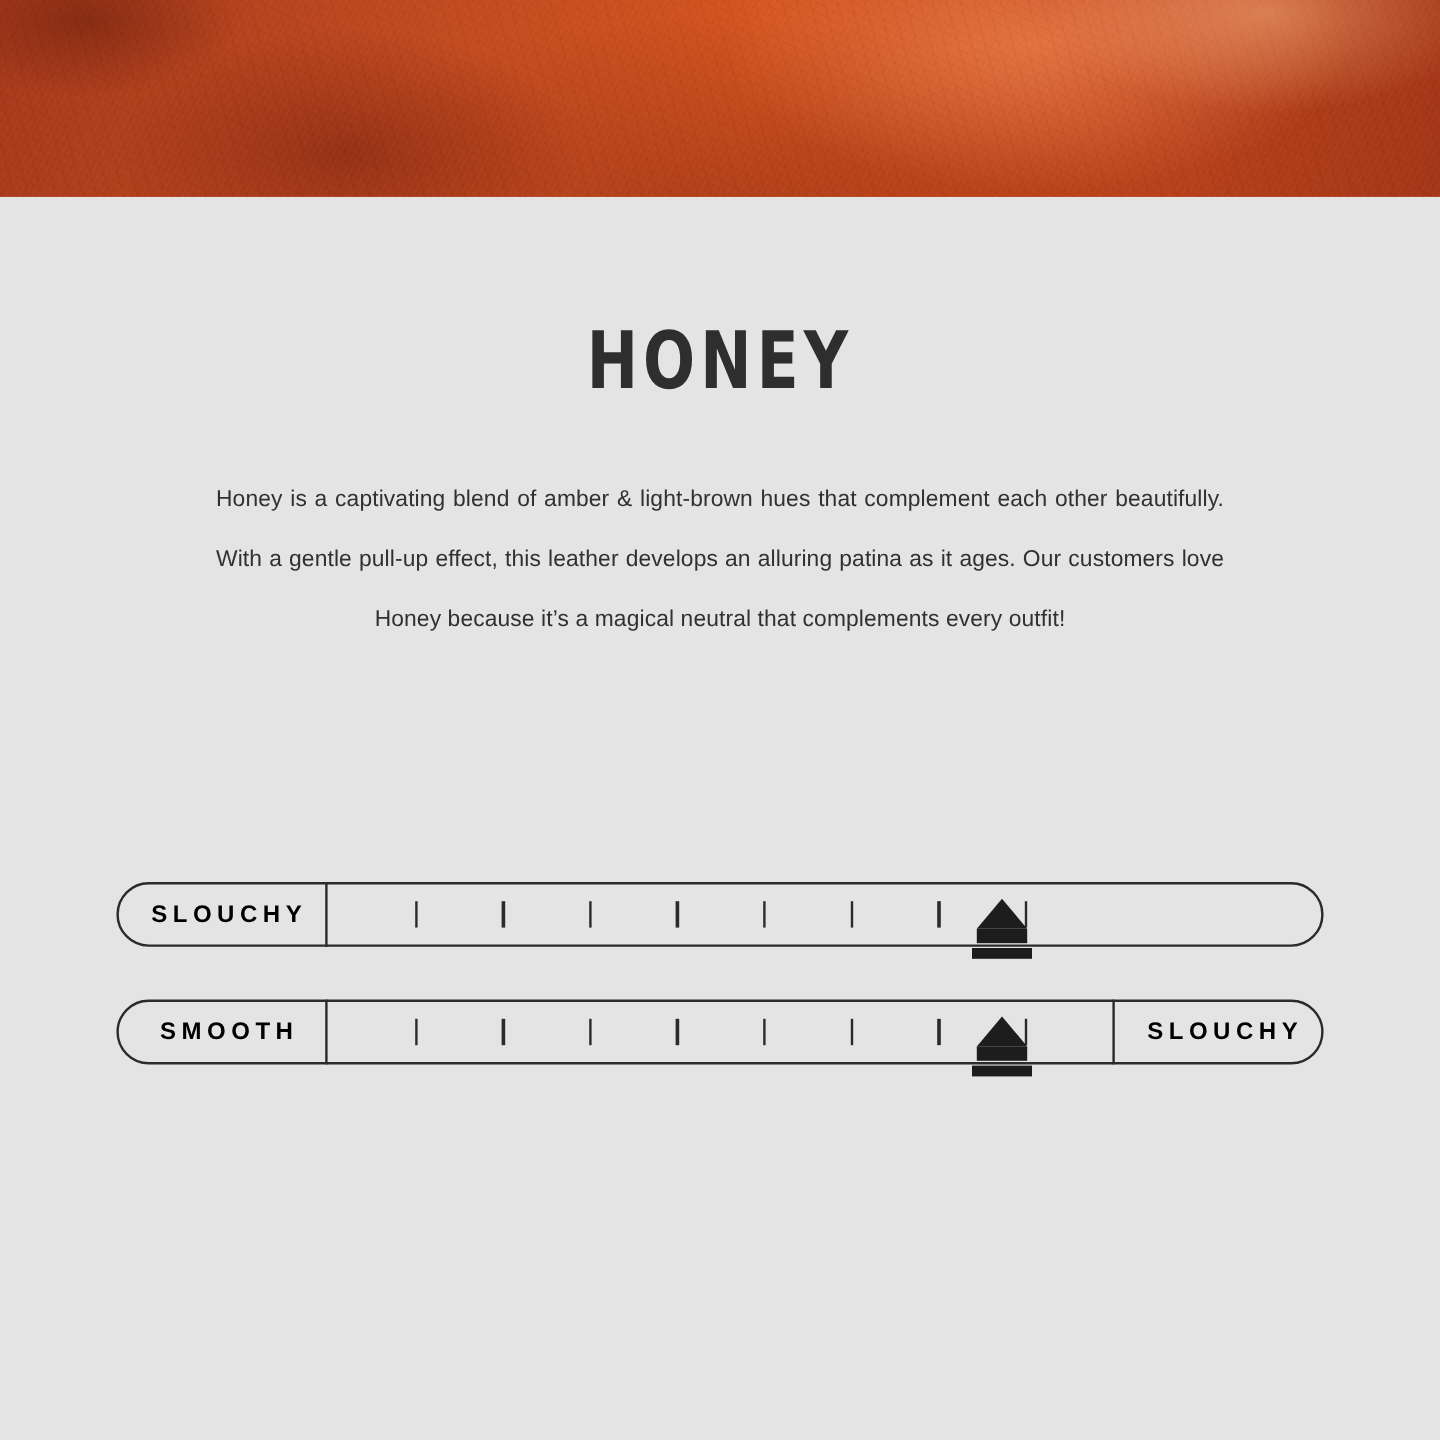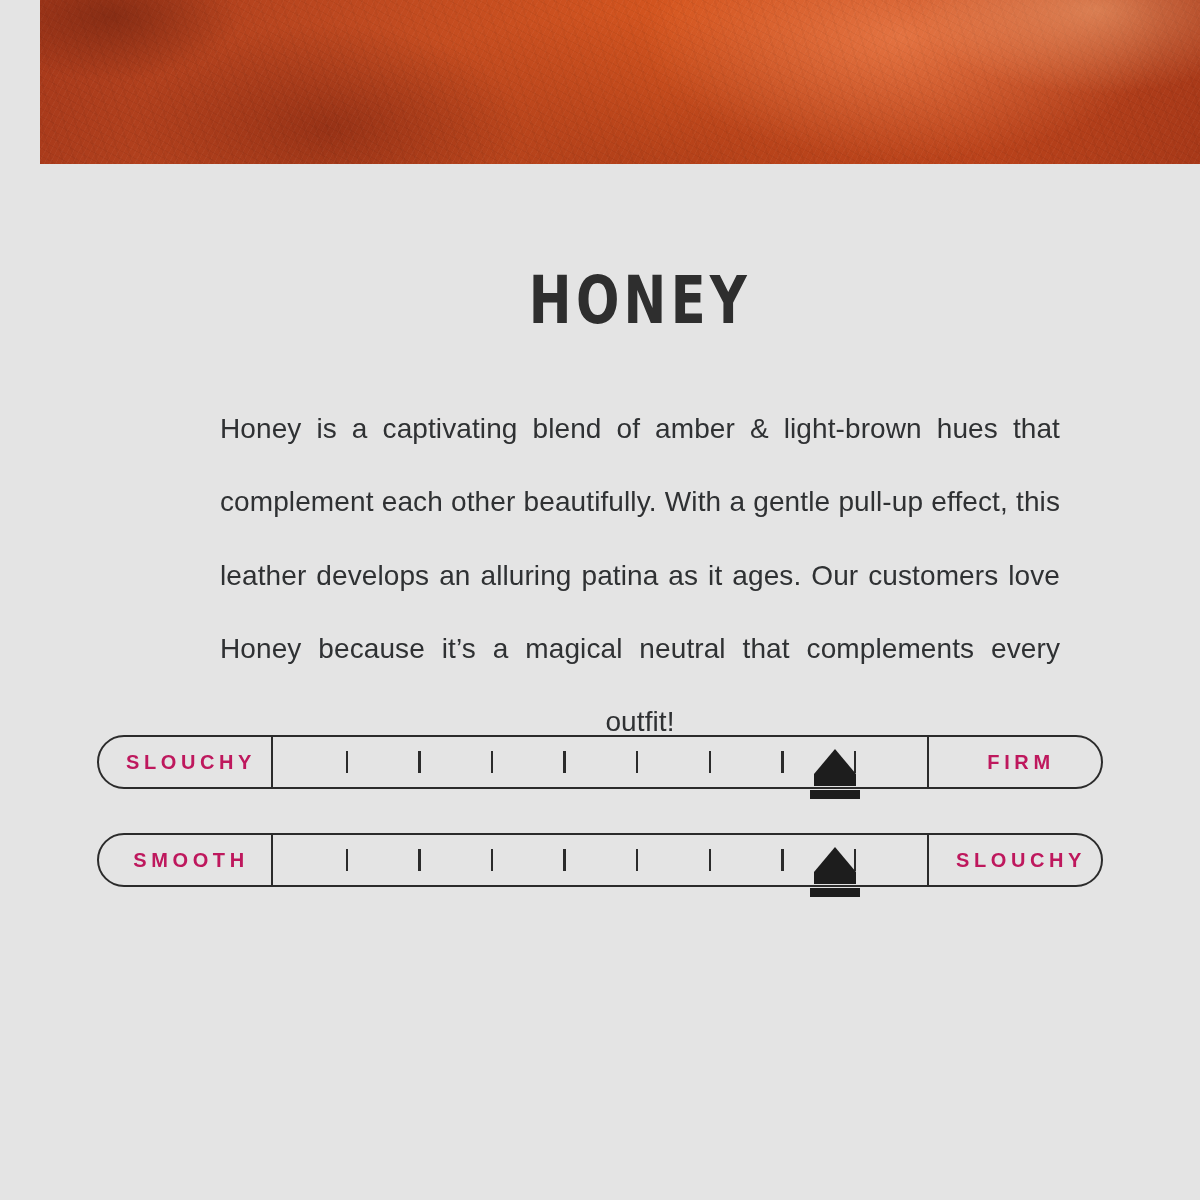--- a/index.html
+++ b/index.html
@@ -13,21 +13,20 @@
     font-family: "Liberation Sans", sans-serif;
     overflow: hidden;
   }
 
   .page {
     position: relative;
     width: 1032px;
     height: 1200px;
     background: #e4e4e4;
     box-sizing: border-box;
-    padding-left: 40px;
   }
 
   
   .swatch-band {
     position: relative;
     width: 1200px;
     height: 164px;
     overflow: hidden;
     background: #b8401e;
   }
@@ -76,21 +75,21 @@
     transform: scaleX(0.86);
   }
 
   .description {
     margin: 0 auto;
     padding-top: 58px;
     width: 840px;
     text-align: justify;
     text-align-last: center;
     font-family: "Liberation Sans", sans-serif;
-    font-size: 28px;
+    font-size: 19px;
     font-weight: 400;
     color: #2f3133;
     line-height: 2.62;
     letter-spacing: 0.1px;
   }
 
   
   .scales {
     position: absolute;
     left: 0;
@@ -121,21 +120,21 @@
     position: absolute;
     top: 0;
     height: 54px;
     display: flex;
     align-items: center;
     justify-content: center;
     font-family: "Liberation Sans", sans-serif;
     font-size: 20px;
     font-weight: 700;
     letter-spacing: 4.6px;
-    color: #be185d;
+    color: #000000;
     box-sizing: border-box;
   }
   .scale-label.left {
     left: 0;
     width: 176px;
     padding-left: 14px;
     border-right: 2.5px solid #2b2b2b;
   }
   .scale-label.right {
     right: 0;
@@ -208,21 +207,20 @@
   <div class="content">
     <h1 class="title">HONEY</h1>
     <p class="description">Honey is a captivating blend of amber &amp; light-brown hues that complement each other beautifully. With a gentle pull-up effect, this leather develops an alluring patina as it ages. Our customers love Honey because it’s a magical neutral that complements every outfit!</p>
   </div>
 
   <div class="scales">
 
     <div class="scale-wrap">
       <div class="scale-track"></div>
       <div class="scale-label left">SLOUCHY</div>
-      <div class="scale-label right">FIRM</div>
       <div class="ticks">
         <div class="tick" style="left:11.1%"></div>
         <div class="tick" style="left:22.2%"></div>
         <div class="tick" style="left:33.3%"></div>
         <div class="tick" style="left:44.4%"></div>
         <div class="tick" style="left:55.5%"></div>
         <div class="tick" style="left:66.6%"></div>
         <div class="tick" style="left:77.7%"></div>
         <div class="tick" style="left:88.8%"></div>
         <div class="marker" style="left:86%">

